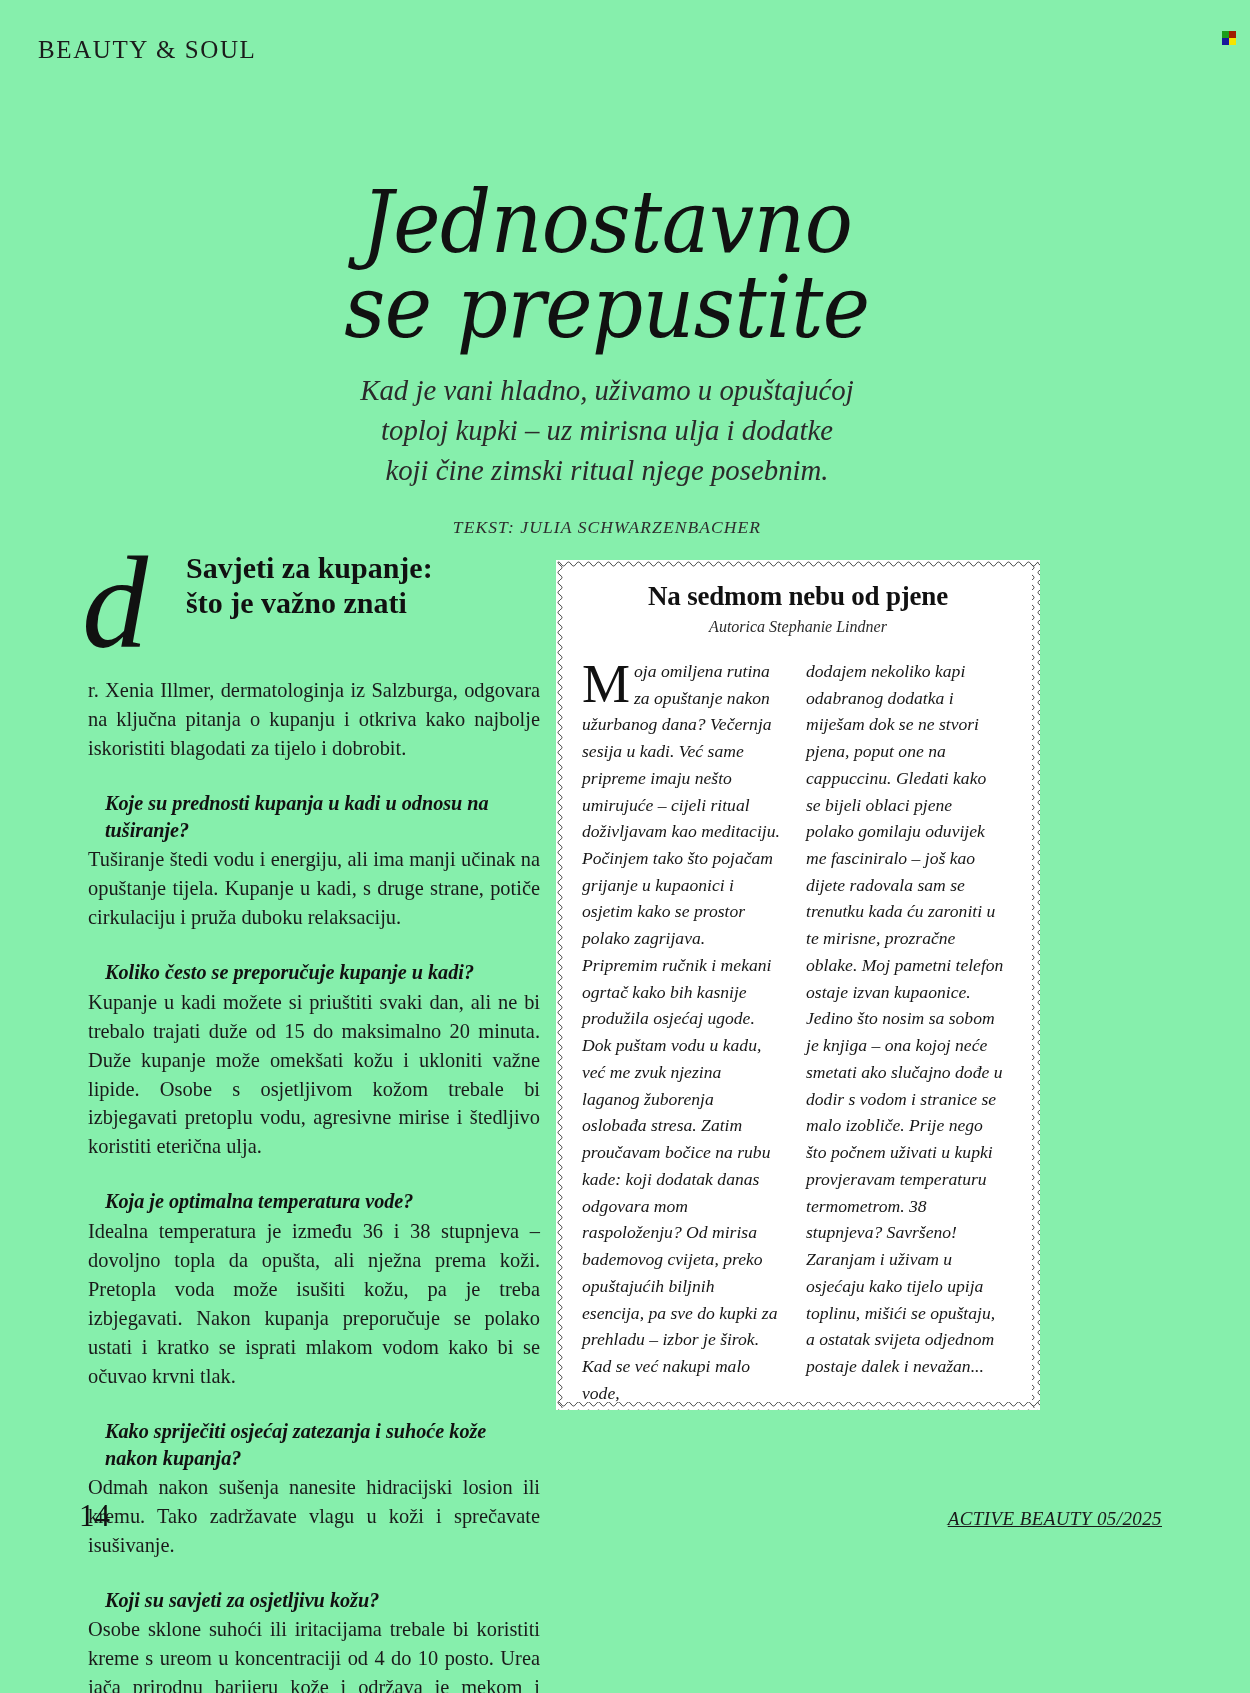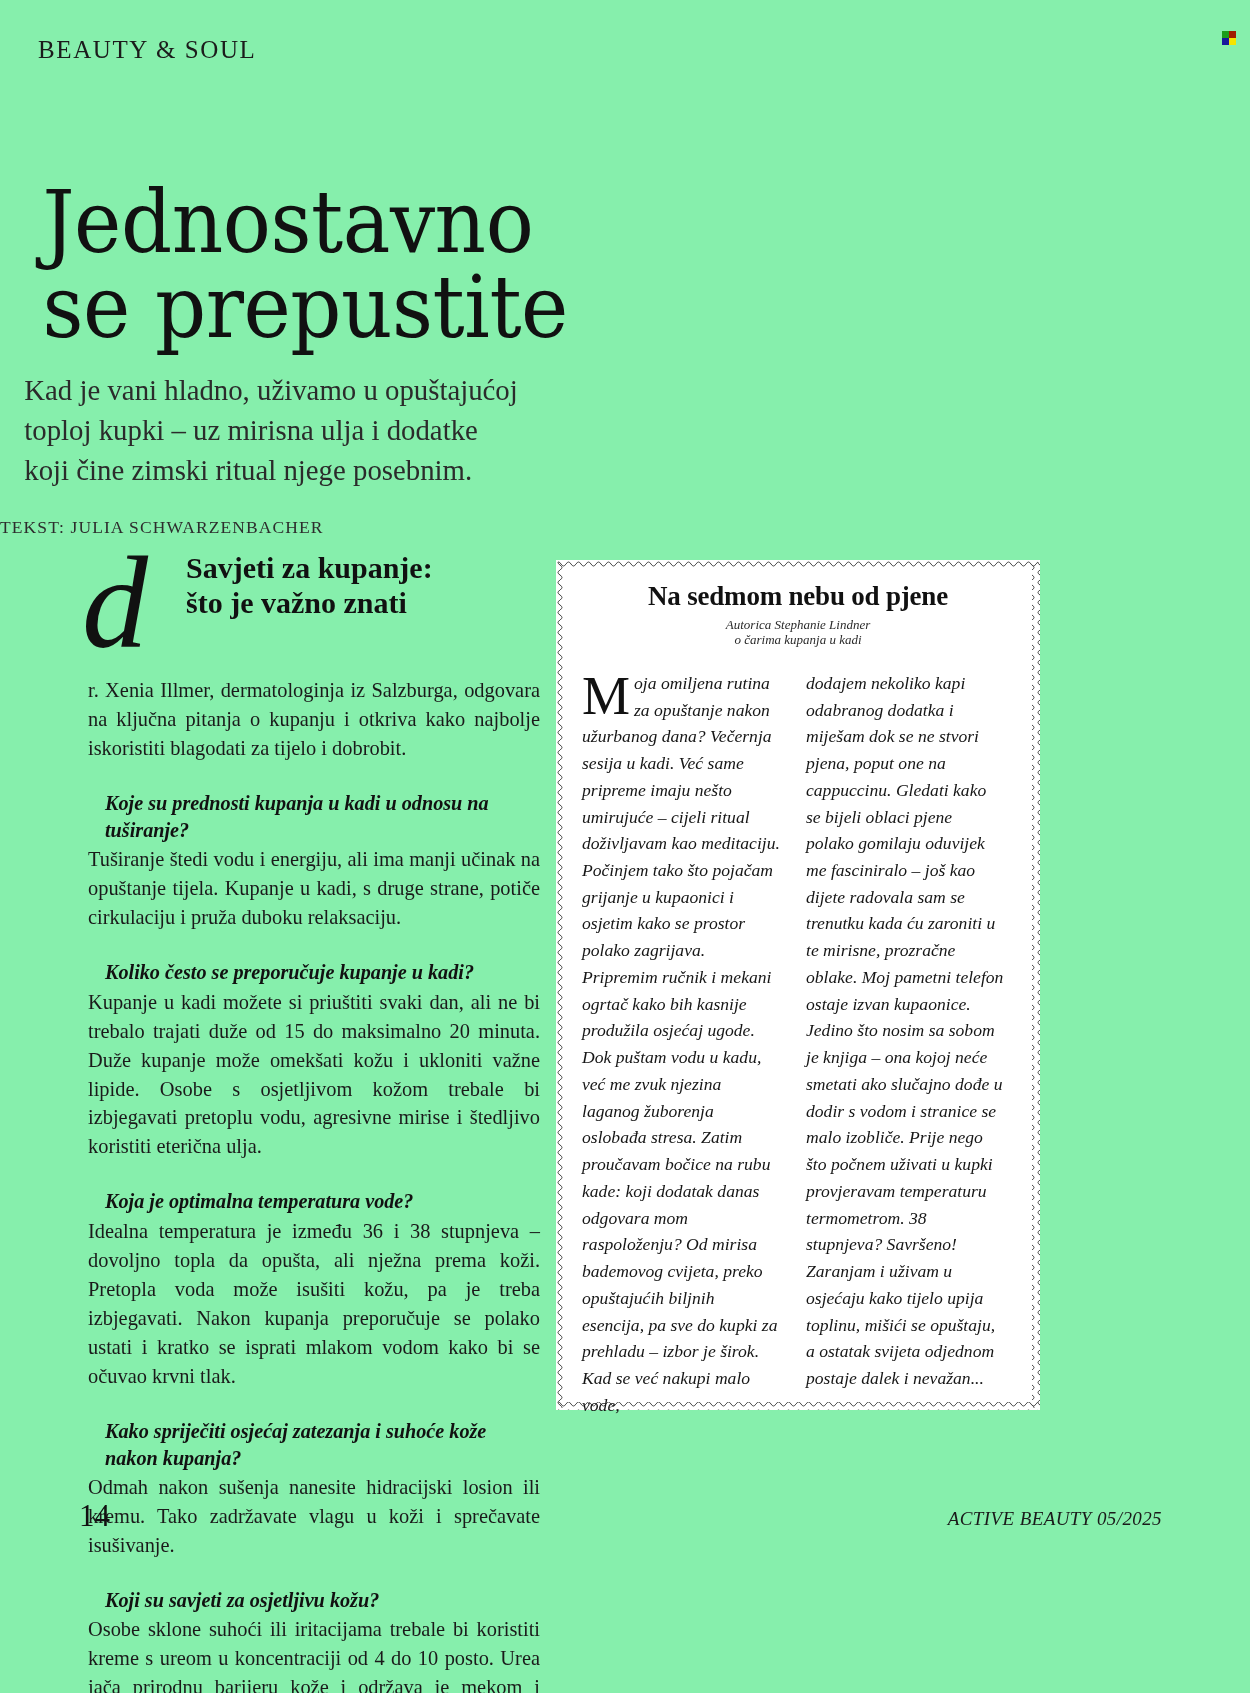--- a/index.html
+++ b/index.html
@@ -46,20 +46,22 @@
     grid-template-rows: 1fr 1fr;
   }
   .reg-mark i { display: block; }
 
   
   .masthead {
     position: absolute;
     left: 0;
     top: 180px;
     width: 1214px;
+    text-align: center;
+    font-style: italic;
   }
   .headline {
     font-family: "DejaVu Serif", "Liberation Serif", serif;
     font-weight: 400;
     font-size: 86px;
     line-height: 0.99;
     letter-spacing: -0.5px;
     color: #111;
     transform: scaleX(0.93);
   }
@@ -167,21 +169,21 @@
     text-align: center;
     font-weight: bold;
     font-size: 27px;
     line-height: 1.1;
     color: #111;
     letter-spacing: -0.2px;
   }
   .sb-subtitle {
     text-align: center;
     font-style: italic;
-    font-size: 13px;
+    font-size: 16px;
     line-height: 1.2;
     color: #2a2a2a;
     margin-top: 5px;
   }
   .sb-subtitle span { display: block; }
 
   .sb-cols {
     margin-top: 22px;
     display: flex;
     gap: 26px;
@@ -216,20 +218,21 @@
   }
   .footer-right {
     position: absolute;
     right: 88px;
     top: 1508px;
     font-size: 19px;
     font-style: italic;
     letter-spacing: 0.4px;
     color: #1a1a1a;
     font-family: "Liberation Serif", "DejaVu Serif", serif;
+    text-decoration: underline;
   }
 </style>
 </head>
 <body>
 
 <div class="page">
 
   <div class="running-header">BEAUTY &amp; SOUL</div>
 
   <div class="reg-mark">
@@ -300,21 +303,20 @@
       <rect x="2" y="0" width="480" height="8" fill="url(#waveTop)"></rect>
       <rect x="2" y="842" width="480" height="8" fill="url(#waveTop)"></rect>
       <rect x="0" y="2" width="8" height="846" fill="url(#waveLeft)"></rect>
       <rect x="476" y="2" width="8" height="846" fill="url(#waveLeft)"></rect>
     </svg>
 
     <div class="sidebar-inner">
       <div class="sb-title">Na sedmom nebu od pjene</div>
       <div class="sb-subtitle">
         <span>Autorica Stephanie Lindner</span>
-        <span>o čarima kupanja u kadi</span>
       </div>
 
       <div class="sb-cols">
         <div class="sb-col first">
           <span class="dropcap-m">M</span><span>oja omiljena rutina za opuštanje nakon užurbanog dana? Večernja sesija u kadi. Već same pripreme imaju nešto umirujuće – cijeli ritual doživljavam kao meditaciju. Počinjem tako što pojačam grijanje u kupaonici i osjetim kako se prostor polako zagrijava. Pripremim ručnik i mekani ogrtač kako bih kasnije produžila osjećaj ugode. Dok puštam vodu u kadu, već me zvuk njezina laganog žuborenja oslobađa stresa. Zatim proučavam bočice na rubu kade: koji dodatak danas odgovara mom raspoloženju? Od mirisa bademovog cvijeta, preko opuštajućih biljnih esencija, pa sve do kupki za prehladu – izbor je širok. Kad se već nakupi malo vode,</span>
         </div>
         <div class="sb-col">dodajem nekoliko kapi odabranog dodatka i miješam dok se ne stvori pjena, poput one na cappuccinu. Gledati kako se bijeli oblaci pjene polako gomilaju oduvijek me fasciniralo – još kao dijete radovala sam se trenutku kada ću zaroniti u te mirisne, prozračne oblake. Moj pametni telefon ostaje izvan kupaonice. Jedino što nosim sa sobom je knjiga – ona kojoj neće smetati ako slučajno dođe u dodir s vodom i stranice se malo izobliče. Prije nego što počnem uživati u kupki provjeravam temperaturu termometrom. 38 stupnjeva? Savršeno! Zaranjam i uživam u osjećaju kako tijelo upija toplinu, mišići se opuštaju, a ostatak svijeta odjednom postaje dalek i nevažan...</div>
       </div>
     </div>
   </div>

